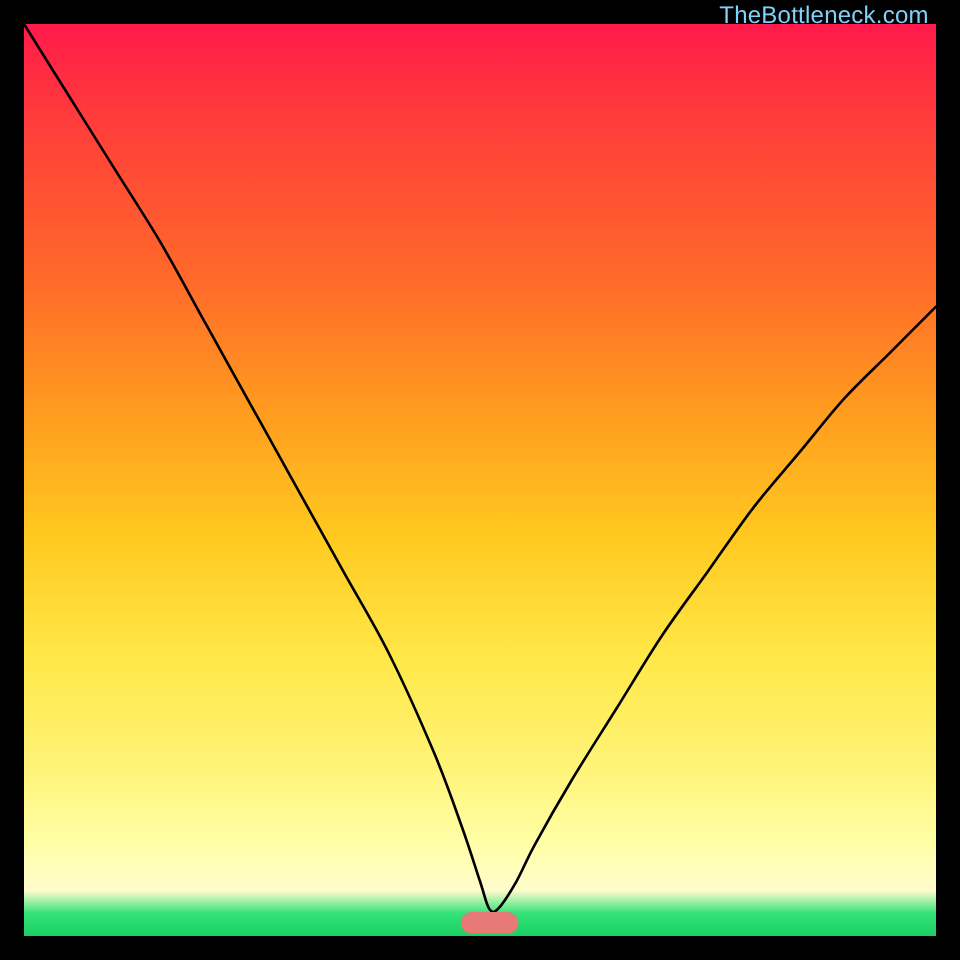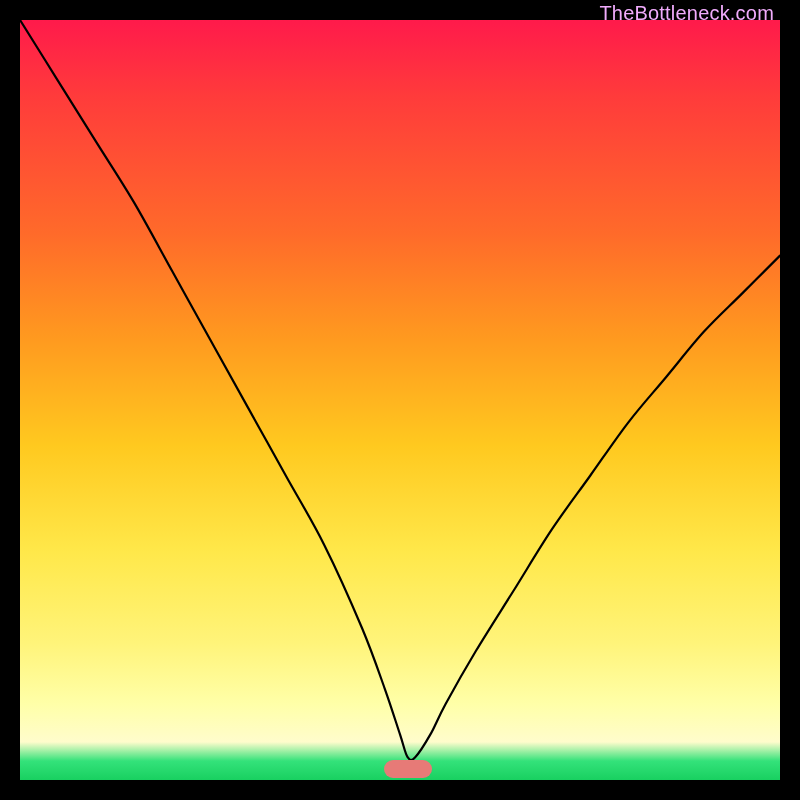--- a/index.html
+++ b/index.html
@@ -53,21 +53,21 @@
     left: 0;
     top: 0;
     width: 760px;
     height: 760px;
     pointer-events: none;
   }
   .watermark {
     position: absolute;
     top: 2px;
     right: 26px;
-    color: #f0abfc;
+    color: #7dd3fc;
     font-size: 20px;
     letter-spacing: 0.2px;
     font-weight: 400;
     text-align: center;
   }
   .marker {
     position: absolute;
     width: 48px;
     height: 18px;
     border-radius: 10px;

